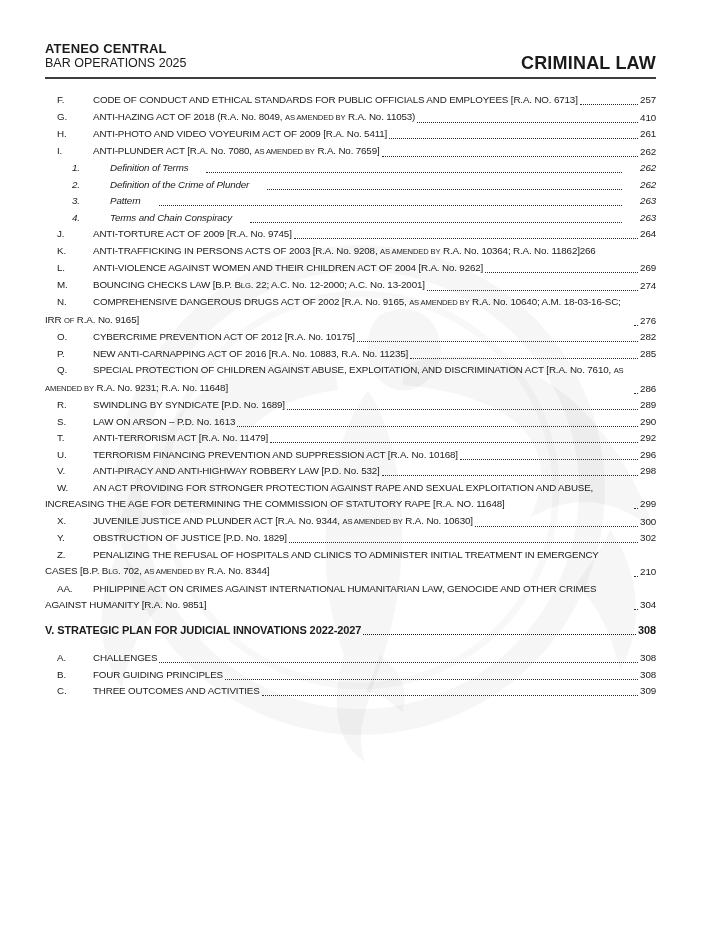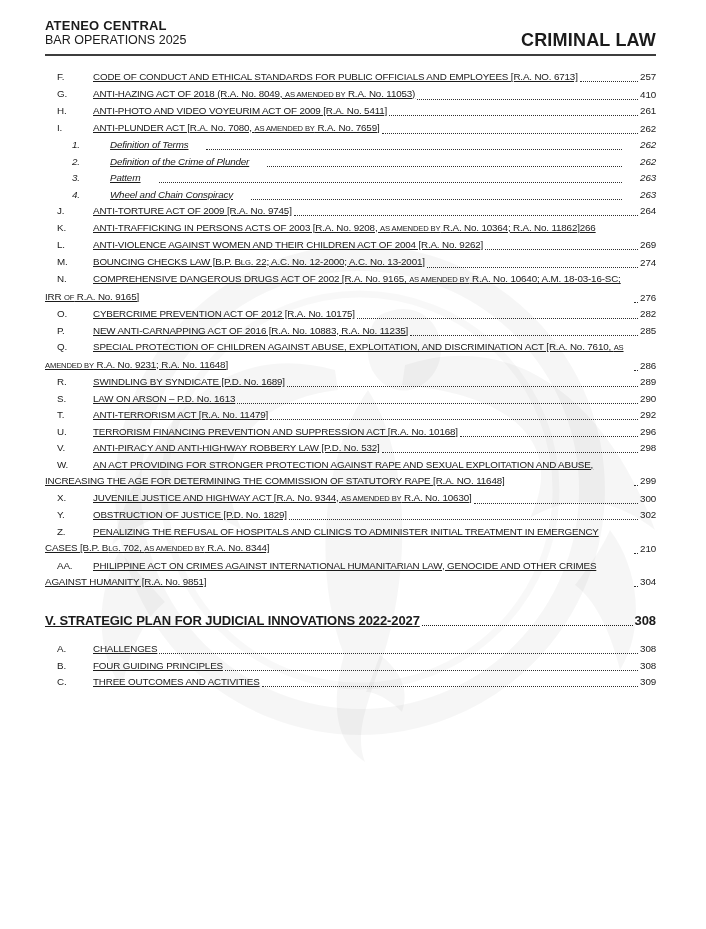--- a/index.html
+++ b/index.html
@@ -8,40 +8,40 @@
     --leader:#2e2e2e;
     --paper:#ffffff;
   }
   html,body{margin:0;padding:0;}
   body{
     width:706px;height:929px;background:var(--paper);
     font-family:"Liberation Sans",sans-serif;color:var(--text);
     position:relative;overflow:hidden;
   }
   .watermark{position:absolute;left:50px;top:200px;z-index:0;pointer-events:none;}
-  .page-inner{position:relative;z-index:1;padding:18px 50px 0 45px;}
+  .page-inner{position:relative;z-index:1;padding:41px 50px 0 45px;}
 
   
   .header{display:flex;justify-content:space-between;align-items:flex-end;
     border-bottom:2.5px solid var(--rule);padding-bottom:6px;}
   .brand-org{font-weight:700;font-size:13px;line-height:15px;letter-spacing:.2px;}
   .brand-ops{font-size:12.5px;line-height:15px;}
   .subject{font-weight:700;font-size:18px;line-height:16px;letter-spacing:.2px;}
 
   
   .toc{margin-top:13px;font-size:9.8px;line-height:16.5px;letter-spacing:-0.15px;}
   .entry{display:flex;align-items:flex-end;}
-  .entry .body{min-width:0;text-decoration:underline;}
+  .entry .body{min-width:0;}
   .entry .label{display:inline-block;margin-left:12px;width:36px;}
   .lvl-sub{font-style:italic;gap:16px;}
   .lvl-sub .label{margin-left:27px;width:38px;}
   .dots{flex:1 1 auto;min-width:4px;margin:0 2px 3.5px 2px;
     border-bottom:1.6px dotted var(--leader);}
   .page-num{flex:none;}
-  .lvl-section{font-weight:700;margin:22px 0 12px;font-size:13px;letter-spacing:-0.1px;}
+  .lvl-section{font-weight:700;margin:8px 0 12px;font-size:11px;letter-spacing:-0.1px;}
   .lvl-section .dots{border-bottom:1.9px dotted var(--text);margin-bottom:3px;}
   .sc{font-size:78%;}
 </style>
 </head>
 <body>
 
 <svg class="watermark" width="640" height="600" viewBox="0 0 640 600" aria-hidden="true">
   <g fill="none" stroke="rgba(0,0,0,0.035)">
     <circle cx="310" cy="290" r="232" stroke-width="26"></circle>
     <circle cx="310" cy="290" r="196" stroke-width="7" stroke-opacity="0.8"></circle>
@@ -97,21 +97,21 @@
         <span class="body"><span class="label">2.</span><span class="text"><span>Definition of the Crime of Plunder</span></span></span>
         <span class="dots"></span>
         <span class="page-num">262</span>
       </div>
       <div class="entry lvl-sub">
         <span class="body"><span class="label">3.</span><span class="text"><span>Pattern</span></span></span>
         <span class="dots"></span>
         <span class="page-num">263</span>
       </div>
       <div class="entry lvl-sub">
-        <span class="body"><span class="label">4.</span><span class="text"><span>Wheel and Chain Conspiracy</span></span></span>
+        <span class="body"><span class="label">4.</span><span class="text"><span>Terms and Chain Conspiracy</span></span></span>
         <span class="dots"></span>
         <span class="page-num">263</span>
       </div>
       <div class="entry lvl-letter">
         <span class="body"><span class="label">J.</span><span class="text"><span>ANTI-TORTURE ACT OF 2009 [R.A. No. 9745]</span></span></span>
         <span class="dots"></span>
         <span class="page-num">264</span>
       </div>
       <div class="entry lvl-letter">
         <span class="body"><span class="label">K.</span><span class="text"><span>ANTI-TRAFFICKING IN PERSONS ACTS OF 2003 [R.A. No. 9208, </span><span class="sc">AS AMENDED BY</span><span> R.A. No. 10364; R.A. No. 11862]</span></span><span class="page-inline">266</span></span>
@@ -170,21 +170,21 @@
         <span class="body"><span class="label">V.</span><span class="text"><span>ANTI-PIRACY AND ANTI-HIGHWAY ROBBERY LAW [P.D. No. 532]</span></span></span>
         <span class="dots"></span>
         <span class="page-num">298</span>
       </div>
       <div class="entry lvl-letter">
         <span class="body"><span class="label">W.</span><span class="text"><span>AN ACT PROVIDING FOR STRONGER PROTECTION AGAINST RAPE AND SEXUAL EXPLOITATION AND ABUSE, INCREASING THE AGE FOR DETERMINING THE COMMISSION OF STATUTORY RAPE [R.A. NO. 11648]</span></span></span>
         <span class="dots"></span>
         <span class="page-num">299</span>
       </div>
       <div class="entry lvl-letter">
-        <span class="body"><span class="label">X.</span><span class="text"><span>JUVENILE JUSTICE AND HIGHWAY ACT [R.A. No. 9344, </span><span class="sc">AS AMENDED BY</span><span> R.A. No. 10630]</span></span></span>
+        <span class="body"><span class="label">X.</span><span class="text"><span>JUVENILE JUSTICE AND PLUNDER ACT [R.A. No. 9344, </span><span class="sc">AS AMENDED BY</span><span> R.A. No. 10630]</span></span></span>
         <span class="dots"></span>
         <span class="page-num">300</span>
       </div>
       <div class="entry lvl-letter">
         <span class="body"><span class="label">Y.</span><span class="text"><span>OBSTRUCTION OF JUSTICE [P.D. No. 1829]</span></span></span>
         <span class="dots"></span>
         <span class="page-num">302</span>
       </div>
       <div class="entry lvl-letter">
         <span class="body"><span class="label">Z.</span><span class="text"><span>PENALIZING THE REFUSAL OF HOSPITALS AND CLINICS TO ADMINISTER INITIAL TREATMENT IN EMERGENCY CASES [B.P. B</span><span class="sc">LG</span><span>. 702, </span><span class="sc">AS AMENDED BY</span><span> R.A. No. 8344]</span></span></span>

